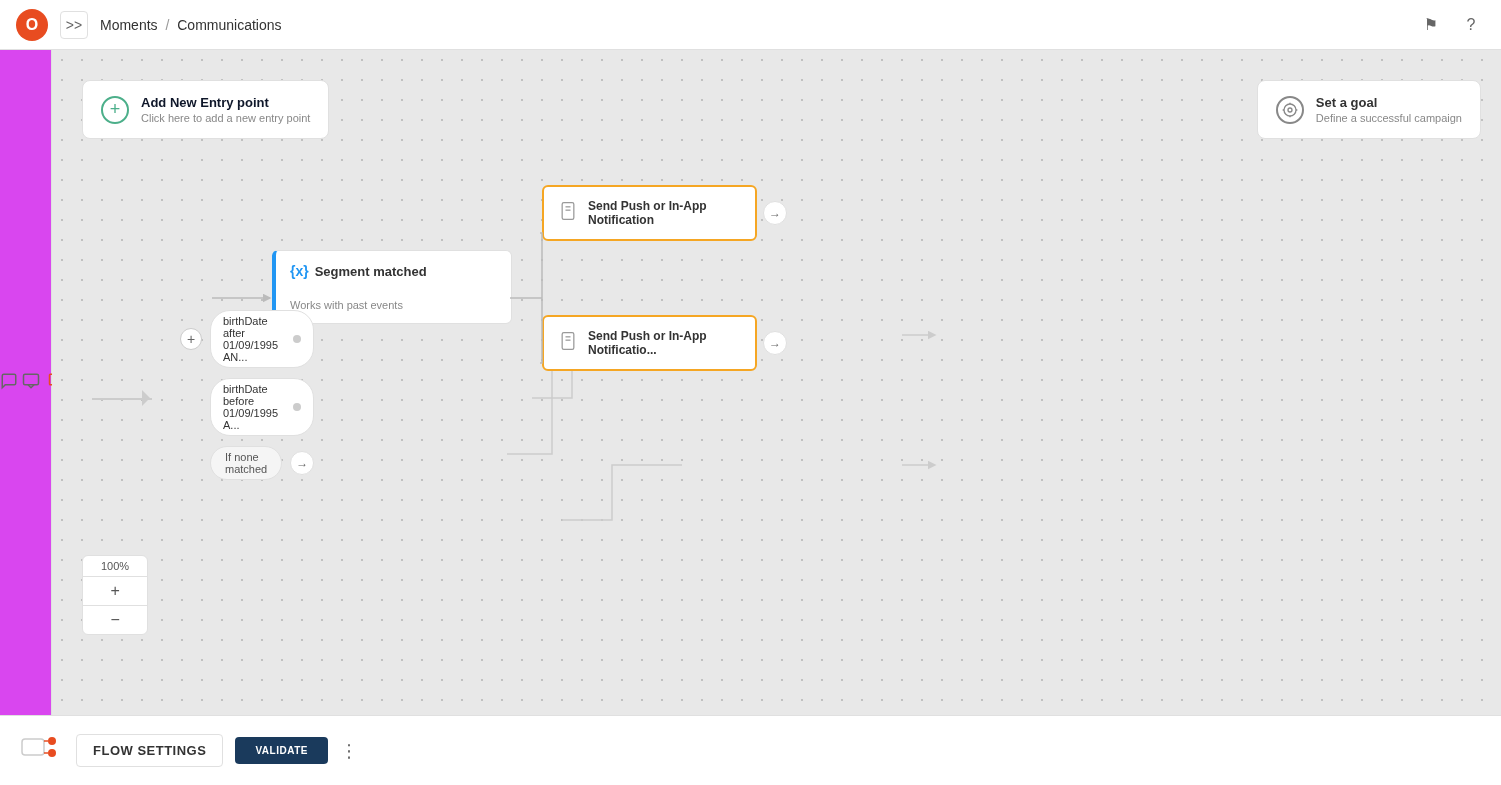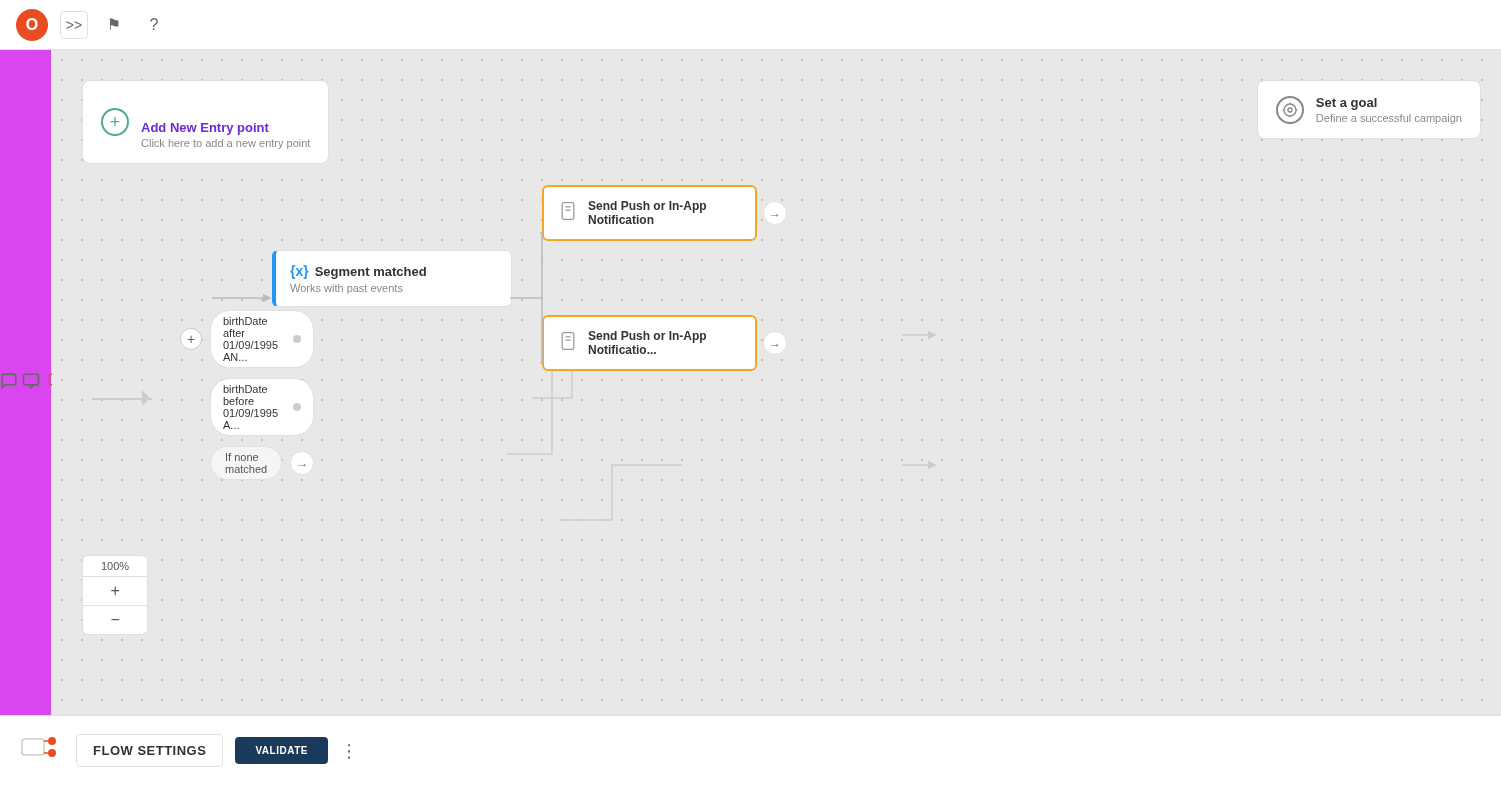--- a/index.html
+++ b/index.html
@@ -122,21 +122,21 @@
       min-width: 220px;
     }
     .entry-plus {
       width: 28px; height: 28px;
       border: 2px solid #4caf8a;
       border-radius: 50%;
       color: #4caf8a;
       display: flex; align-items: center; justify-content: center;
       font-size: 18px; font-weight: 300; flex-shrink: 0;
     }
-    .entry-text h4 { font-size: 13px; font-weight: 600; color: #6d28d9; margin-top: 25px; }
+    .entry-text h4 { font-size: 13px; font-weight: 600; color: #0f172a; }
     .entry-text p { font-size: 11px; color: #888; margin-top: 2px; }
 
     
     .goal-card {
       position: absolute;
       top: 30px; right: 20px;
       background: #fff;
       border: 1px solid #e0e0e0;
       border-radius: 8px;
       padding: 14px 18px;
@@ -162,21 +162,21 @@
       top: 0; left: 120px;
       width: 240px;
       background: #fff;
       border: 1px solid #e0e0e0;
       border-left: 4px solid #2196f3;
       border-radius: 6px;
       padding: 12px 14px;
       cursor: pointer;
     }
     .segment-node h4 { font-size: 13px; font-weight: 600; color: #333; display: flex; align-items: center; gap: 6px; }
-    .segment-node p { font-size: 11px; color: #888; margin-top: 3px; }
+    .segment-node p { font-size: 11px; color: #888; margin-top: 20px; }
     .node-icon { color: #2196f3; font-size: 14px; }
     .add-condition-btn {
       width: 22px; height: 22px;
       border: 1px solid #ccc;
       border-radius: 50%;
       background: #fff;
       display: flex; align-items: center; justify-content: center;
       font-size: 14px; color: #666; cursor: pointer; flex-shrink: 0;
     }
     .condition-pill {
@@ -331,20 +331,25 @@
       display: flex; align-items: center; justify-content: center;
       font-size: 11px; font-weight: bold;
     }
   </style>
 </head>
 <body>
 
 <div class="top-bar">
   <div class="logo">O</div>
   <button class="top-bar-nav-btn">&gt;&gt;</button>
+  <div class="breadcrumb">
+    <span>Moments</span>
+    <span class="sep">/</span>
+    <span>Communications</span>
+  </div>
   <div class="top-bar-right">
     <button class="top-bar-icon-btn">⚑</button>
     <button class="top-bar-icon-btn">?</button>
   </div>
 </div>
 
 <div class="main-layout">
 
   <div class="sidebar">
     <div class="sidebar-item">

